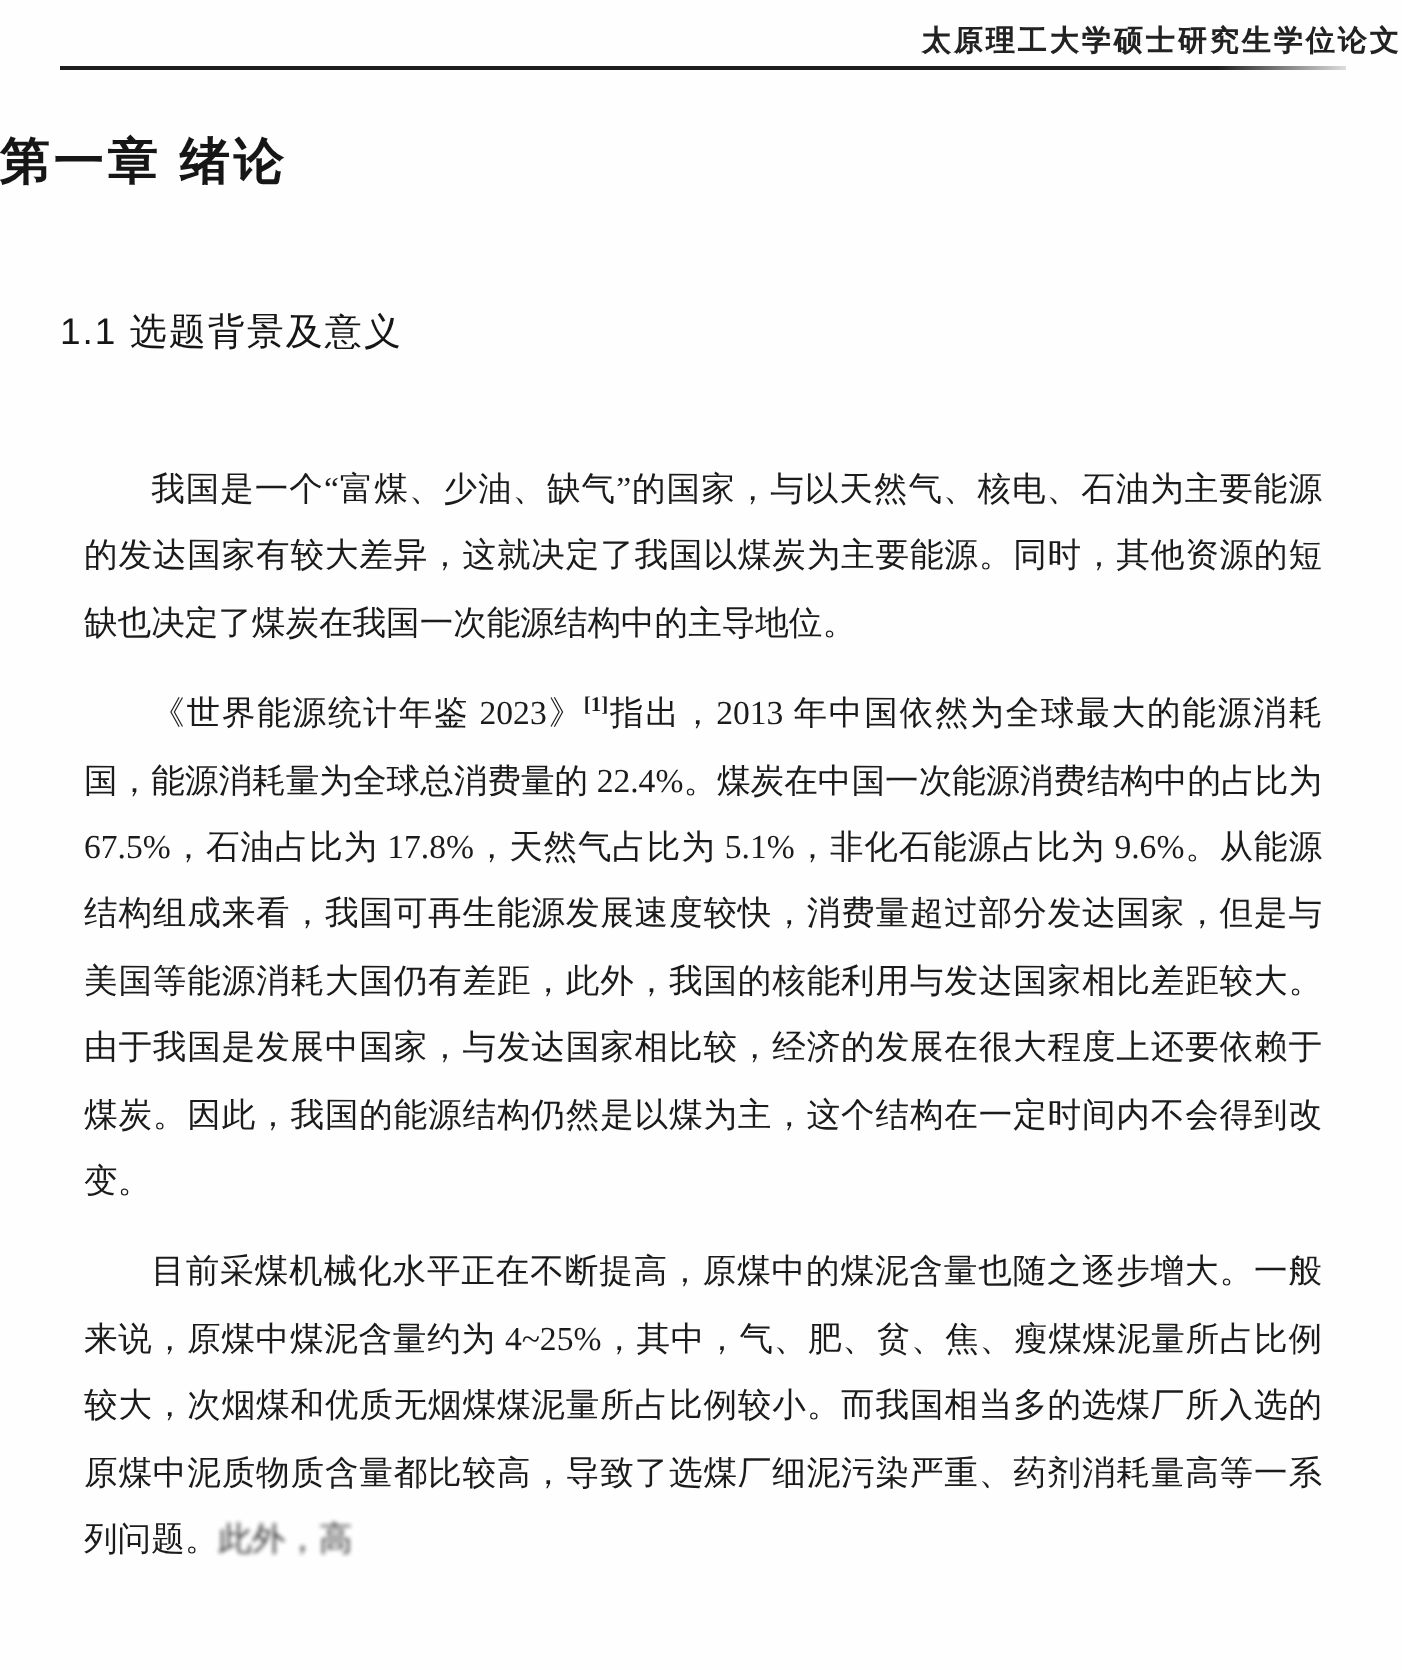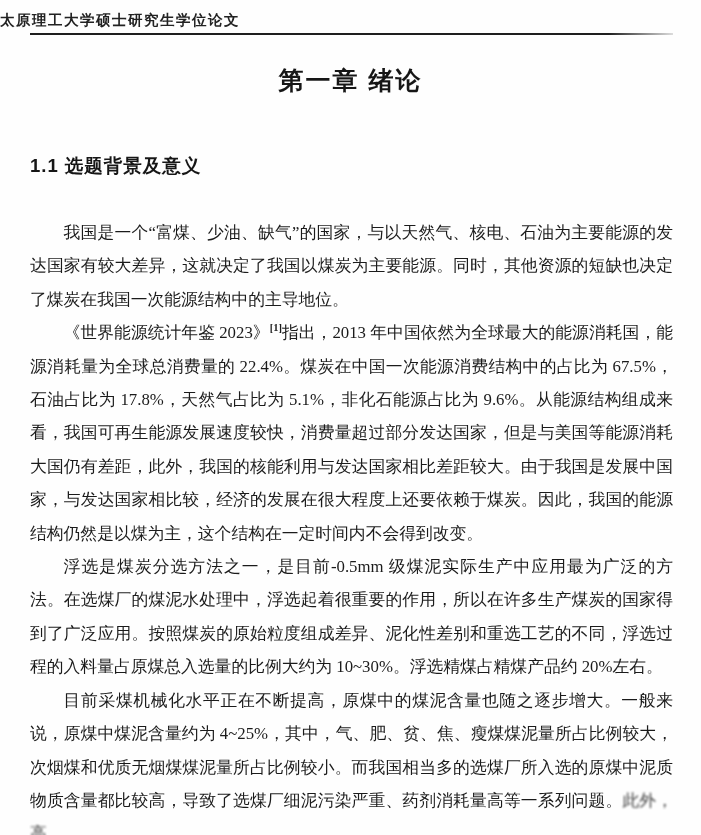--- a/index.html
+++ b/index.html
@@ -14,69 +14,69 @@
     background: #fefefe;
     overflow: hidden;
     color: #1b1b1b;
     font-family: "Liberation Serif", "DejaVu Serif", serif;
   }
   .running-header {
     position: absolute;
     top: 11px;
     left: 0;
     width: 100%;
-    text-align: left;
+    text-align: right;
     font-size: 14.5px;
     letter-spacing: 1.5px;
     font-weight: bold;
     color: #222222;
   }
   .header-rule {
     position: absolute;
     top: 33px;
     left: 30px;
     width: 643px;
     height: 2px;
     background: linear-gradient(to right, #1e1e1e 90%, rgba(30,30,30,0.15) 100%);
   }
   .chapter-title {
     position: absolute;
     top: 64px;
     left: 0;
     width: 100%;
-    text-align: center;
+    text-align: left;
     font-family: "Liberation Sans", "DejaVu Sans", sans-serif;
     font-weight: bold;
     font-size: 25px;
     letter-spacing: 2px;
     color: #161616;
   }
   .section-heading {
     position: absolute;
     top: 153px;
     left: 30px;
     font-family: "Liberation Sans", "DejaVu Sans", sans-serif;
-    font-weight: bold;
+    font-weight: normal;
     font-size: 18.5px;
     letter-spacing: 1px;
     color: #161616;
   }
   .body-text {
     position: absolute;
     top: 216px;
     left: 30px;
     width: 643px;
     font-size: 16.8px;
     line-height: 33.4px;
     text-align: justify;
     text-justify: inter-character;
     color: #1b1b1b;
   }
   .para {
-    margin: 0;
+    margin: 12px;
     text-indent: 2em;
   }
   .cite {
     font-size: 10.5px;
     line-height: 0;
     vertical-align: super;
     font-weight: bold;
   }
   .cutoff {
     filter: blur(1.1px);
@@ -97,19 +97,18 @@
   <div class="chapter-title">第一章 绪论</div>
 
   <div class="section-heading">1.1 选题背景及意义</div>
 
   <div class="body-text">
 
     <p class="para">我国是一个“富煤、少油、缺气”的国家，与以天然气、核电、石油为主要能源的发达国家有较大差异，这就决定了我国以煤炭为主要能源。同时，其他资源的短缺也决定了煤炭在我国一次能源结构中的主导地位。</p>
 
     <p class="para"><span>《世界能源统计年鉴 2023》</span><sup class="cite">[1]</sup><span>指出，2013 年中国依然为全球最大的能源消耗国，能源消耗量为全球总消费量的 22.4%。煤炭在中国一次能源消费结构中的占比为 67.5%，石油占比为 17.8%，天然气占比为 5.1%，非化石能源占比为 9.6%。从能源结构组成来看，我国可再生能源发展速度较快，消费量超过部分发达国家，但是与美国等能源消耗大国仍有差距，此外，我国的核能利用与发达国家相比差距较大。由于我国是发展中国家，与发达国家相比较，经济的发展在很大程度上还要依赖于煤炭。因此，我国的能源结构仍然是以煤为主，这个结构在一定时间内不会得到改变。</span></p>
 
-    <p class="para">浮选是煤炭分选方法之一，是目前-0.5mm 级煤泥实际生产中应用最为广泛的方法。在选煤厂的煤泥水处理中，浮选起着很重要的作用，所以在许多生产煤炭的国家得到了广泛应用。按照煤炭的原始粒度组成差异、泥化性差别和重选工艺的不同，浮选过程的入料量占原煤总入选量的比例大约为 10~30%。浮选精煤占精煤产品约 20%左右。</p>
 
     <p class="para"><span>目前采煤机械化水平正在不断提高，原煤中的煤泥含量也随之逐步增大。一般来说，原煤中煤泥含量约为 4~25%，其中，气、肥、贫、焦、瘦煤煤泥量所占比例较大，次烟煤和优质无烟煤煤泥量所占比例较小。而我国相当多的选煤厂所入选的原煤中泥质物质含量都比较高，导致了选煤厂细泥污染严重、药剂消耗量高等一系列问题。</span><span class="cutoff">此外，高</span></p>
 
   </div>
 
 </div>
 
 </body></html>

